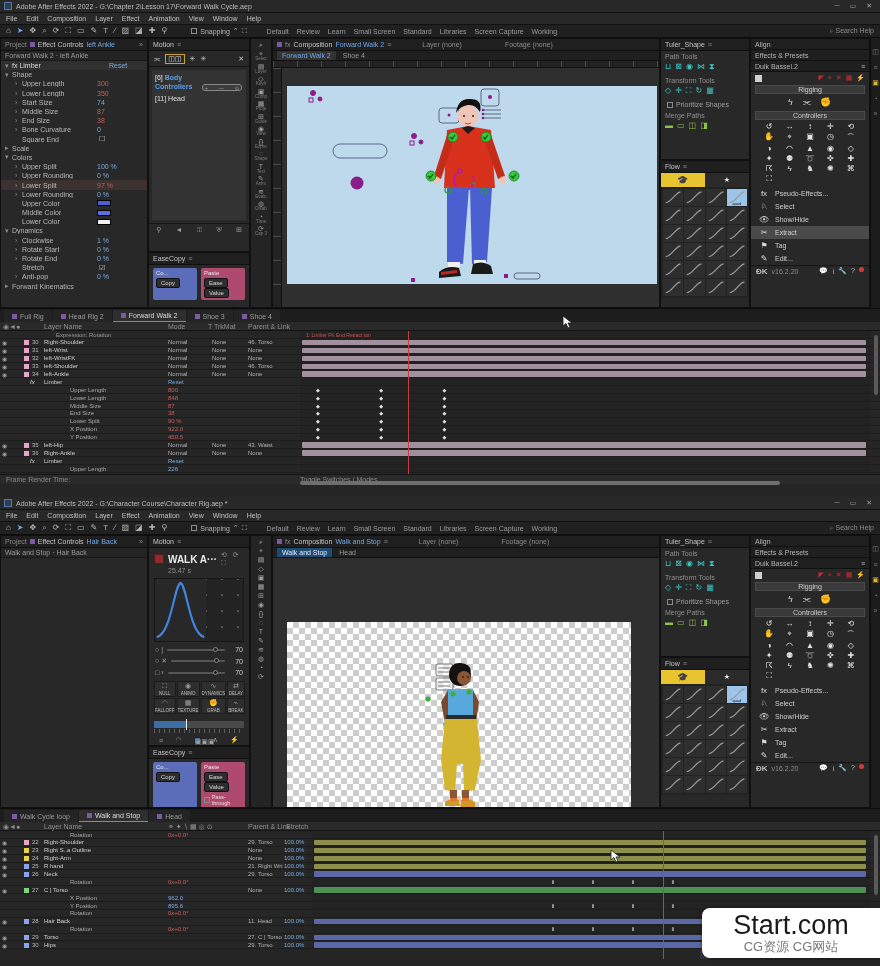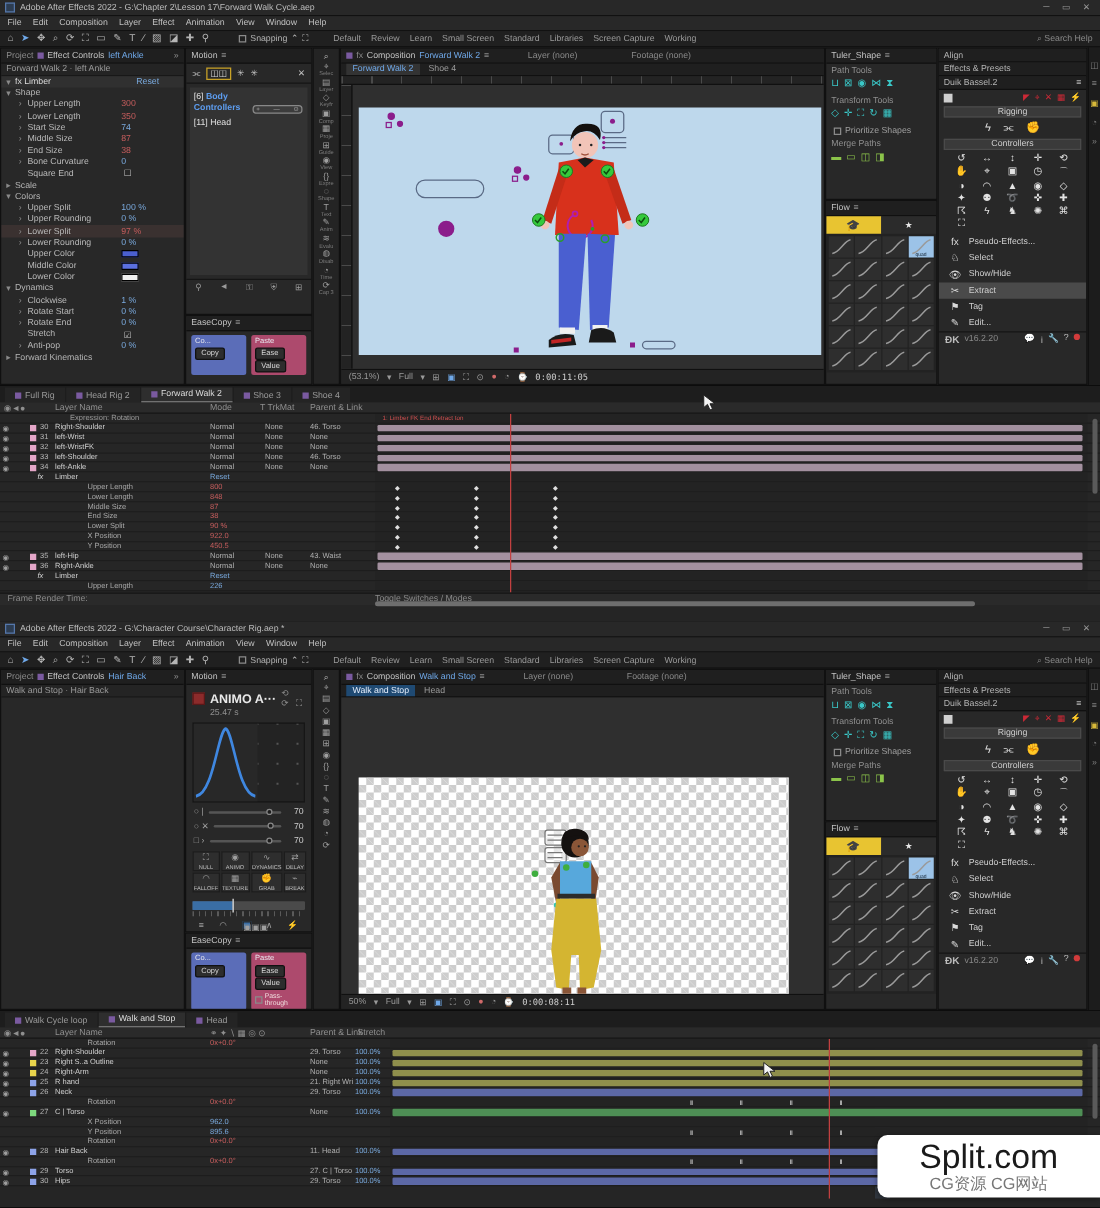--- a/index.html
+++ b/index.html
@@ -651,34 +651,20 @@
               </g>
               <circle cx="161" cy="104" r="3" fill="none" stroke="#2a9d2a" stroke-width="1.2"></circle>
               <circle cx="197" cy="105" r="3" fill="none" stroke="#2a9d2a" stroke-width="1.2"></circle>
 
               <rect x="124" y="192" width="4" height="4" fill="#8b1d8b"></rect>
               <rect x="217" y="188" width="4" height="4" fill="#8b1d8b"></rect>
               <rect x="227" y="187" width="26" height="6" rx="3" fill="none" stroke="#5a6a85"></rect>
             </svg>
           </div>
         </div>
-        <div class="compbar">
-          <span>(53.1%)</span>
-            <span class="dim">▾</span>
-          <span>Full</span>
-            <span class="dim">▾</span>
-          <span>⊞</span>
-            <span style="color:#6fa8e8;">▣</span>
-            <span>⛶</span>
-            <span>⊙</span>
-          <span style="color:#d06a6a;">●</span>
-            <span>◔</span>
-          <span>⌚</span>
-          <span class="tc">0:00:11:05</span>
-        </div>
       </div>
 
       <div style="width:90px;display:flex;flex-direction:column;">
         <div class="panel" style="height:122px;">
           <div class="phead">
               <span>Tuler_Shape</span>
               <span class="dim">≡</span>
             </div>
           <div class="tlabel">Path Tools</div>
           <div class="ticonsrow">
@@ -1326,21 +1312,21 @@
       </div>
 
       <div style="width:102px;display:flex;flex-direction:column;">
         <div class="panel" style="flex:1;">
           <div class="phead">
               <span>Motion</span>
               <span class="dim">≡</span>
             </div>
           <div class="m2title">
             <span class="ri"></span>
-            <span class="t">ANIMO A···</span>
+            <span class="t">WALK A···</span>
             <span class="gl">⟲ ⟳ ⛶</span>
           </div>
           <div class="m2sub">25.47 s</div>
           <div class="graph">
             <div class="curve">
               <svg width="100%" height="100%" viewBox="0 0 58 62" preserveAspectRatio="none">
                   <path d="M2,58 C18,56 22,6 29,4 C36,6 40,56 56,58" fill="none" stroke="#3f87e0" stroke-width="2.4"></path>
                 </svg>
             </div>
             <div class="dots"></div>
@@ -1546,34 +1532,20 @@
               <path d="M158,97 L190,97 L194,138 L188,168 L177,170 L176,142 L170,142 L168,170 L158,168 L154,138 Z" fill="#d4b531"></path>
               <rect x="163" y="168" width="7" height="8" fill="#8a5638"></rect>
               <rect x="175" y="168" width="7" height="8" fill="#8a5638"></rect>
               <path d="M158,180 q6,-5 14,-2 l1,6 -15,0 Z" fill="#d19a27"></path>
               <path d="M174,178 q8,-3 14,2 l0,6 -15,0 Z" fill="#d19a27"></path>
               <rect x="163" y="176" width="7" height="3" fill="#e07a2a"></rect>
               <rect x="175" y="176" width="7" height="3" fill="#e07a2a"></rect>
             </svg>
           </div>
         </div>
-        <div class="compbar">
-          <span>50%</span>
-            <span class="dim">▾</span>
-          <span>Full</span>
-            <span class="dim">▾</span>
-          <span>⊞</span>
-            <span style="color:#6fa8e8;">▣</span>
-            <span>⛶</span>
-            <span>⊙</span>
-          <span style="color:#d06a6a;">●</span>
-            <span>◔</span>
-          <span>⌚</span>
-          <span class="tc">0:00:08:11</span>
-        </div>
       </div>
 
       <div style="width:90px;display:flex;flex-direction:column;">
         <div class="panel" style="height:122px;">
           <div class="phead">
               <span>Tuler_Shape</span>
               <span class="dim">≡</span>
             </div>
           <div class="tlabel">Path Tools</div>
           <div class="ticonsrow">
@@ -2066,16 +2038,16 @@
           </div>
           </div>
       </div>
     </div>
     <svg class="cursor" style="left:610px;top:352px;" width="11" height="14">
         <polygon points="1,1 1,11 4,8.5 6,13 8,12 6,8 10,8" fill="#f4f4f4" stroke="#222" stroke-width="0.8"></polygon>
       </svg>
   </section>
 
   <div class="watermark">
-    <div class="t1">Split.com</div>
+    <div class="t1">Start.com</div>
     <div class="t2">CG资源  CG网站</div>
   </div>
 </div>
 
 </body></html>

